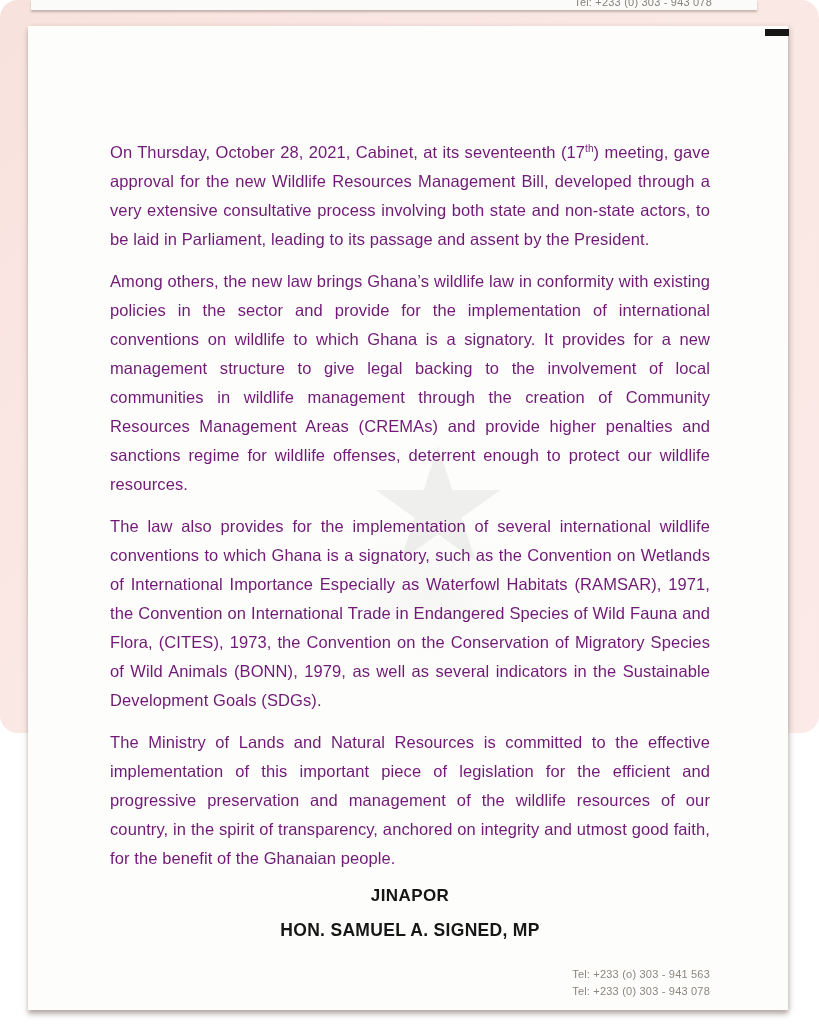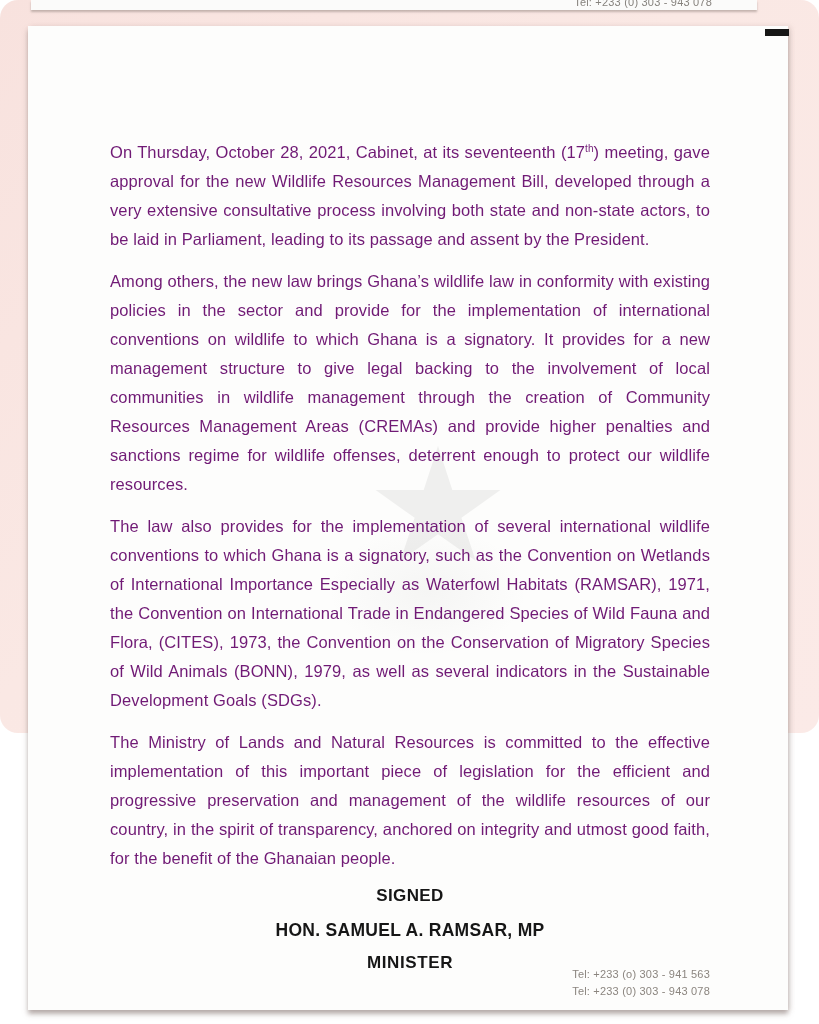--- a/index.html
+++ b/index.html
@@ -147,23 +147,22 @@
 
       <p><span>On Thursday, October 28, 2021, Cabinet, at its seventeenth (17</span><sup>th</sup><span>) meeting, gave approval for the new Wildlife Resources Management Bill, developed through a very extensive consultative process involving both state and non-state actors, to be laid in Parliament, leading to its passage and assent by the President.</span></p>
 
       <p>Among others, the new law brings Ghana’s wildlife law in conformity with existing policies in the sector and provide for the implementation of international conventions on wildlife to which Ghana is a signatory. It provides for a new management structure to give legal backing to the involvement of local communities in wildlife management through the creation of Community Resources Management Areas (CREMAs) and provide higher penalties and sanctions regime for wildlife offenses, deterrent enough to protect our wildlife resources.</p>
 
       <p>The law also provides for the implementation of several international wildlife conventions to which Ghana is a signatory, such as the Convention on Wetlands of International Importance Especially as Waterfowl Habitats (RAMSAR), 1971, the Convention on International Trade in Endangered Species of Wild Fauna and Flora, (CITES), 1973, the Convention on the Conservation of Migratory Species of Wild Animals (BONN), 1979, as well as several indicators in the Sustainable Development Goals (SDGs).</p>
 
       <p>The Ministry of Lands and Natural Resources is committed to the effective implementation of this important piece of legislation for the efficient and progressive preservation and management of the wildlife resources of our country, in the spirit of transparency, anchored on integrity and utmost good faith, for the benefit of the Ghanaian people.</p>
 
       <div class="sig-block">
-        <div class="sig-signed">SIGNED</div>
-        <div class="sig-name">HON. SAMUEL A. RAMSAR, MP</div>
-        <div class="sig-title">MINISTER</div>
+        <div class="sig-signed">JINAPOR</div>
+        <div class="sig-name">HON. SAMUEL A. SIGNED, MP</div>
 
       </div>
 
     </div>
 
     <div class="page-footer">
       <div>Tel: +233 (o) 303 - 941 563</div>
       <div>Tel: +233 (0) 303 - 943 078</div>
     </div>
 

